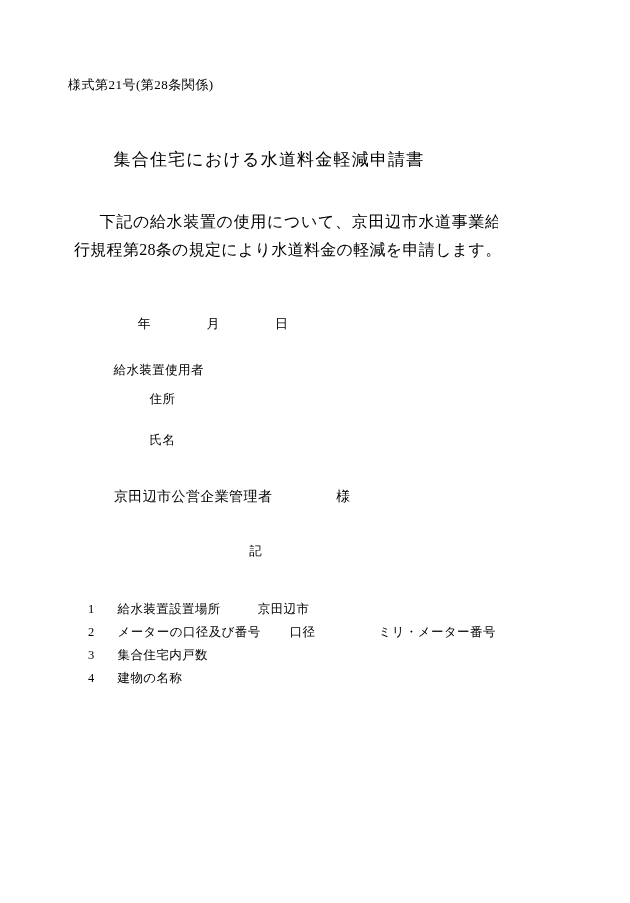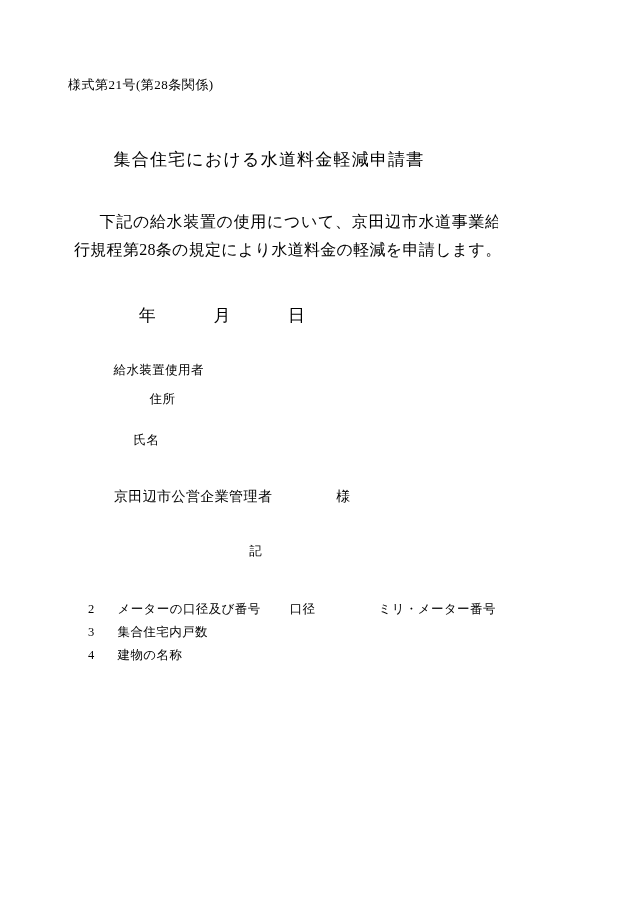--- a/index.html
+++ b/index.html
@@ -44,22 +44,22 @@
     font-size: 16px;
     line-height: 1.75;
     letter-spacing: 0.3px;
     text-indent: 1.6em;
     text-align: justify;
     margin-left: 6px;
   }
   .date-line {
     position: absolute;
     left: 68px;
-    top: 304px;
-    font-size: 17px;
+    top: 315px;
+    font-size: 13px;
     letter-spacing: 0.4px;
   }
   .date-line .dspace {
     display: inline-block;
     width: 48px;
   }
   .date-line .lead {
     display: inline-block;
     width: 66px;
   }
@@ -77,21 +77,21 @@
   }
   .indent-2 {
     display: inline-block;
     width: 78px;
   }
   .row-address {
     margin-top: 4px;
   }
   .row-name {
     position: absolute;
-    left: 52px;
+    left: 68px;
     top: 432px;
     font-size: 12.5px;
     letter-spacing: 0.4px;
   }
   .row-manager {
     position: absolute;
     left: 68px;
     top: 488px;
     font-size: 14px;
     letter-spacing: 0.4px;
@@ -175,20 +175,26 @@
     <span class="indent-1"></span>
     <span>京田辺市公営企業管理者</span>
     <span class="gap-lg"></span>
     <span>様</span>
   </div>
 
   <div class="ki-mark">記</div>
 
   <div class="items">
 
+    <div class="item-row">
+      <span class="item-no">1</span>
+      <span class="item-label">給水装置設置場所</span>
+      <span class="gap-md"></span>
+      <span class="item-label">京田辺市</span>
+    </div>
 
     <div class="item-row">
       <span class="item-no">2</span>
       <span class="item-label">メーターの口径及び番号</span>
       <span class="gap-sm"></span>
       <span class="item-label">口径</span>
       <span class="gap-lg"></span>
       <span class="item-label">ミリ・メーター番号</span>
     </div>
 

